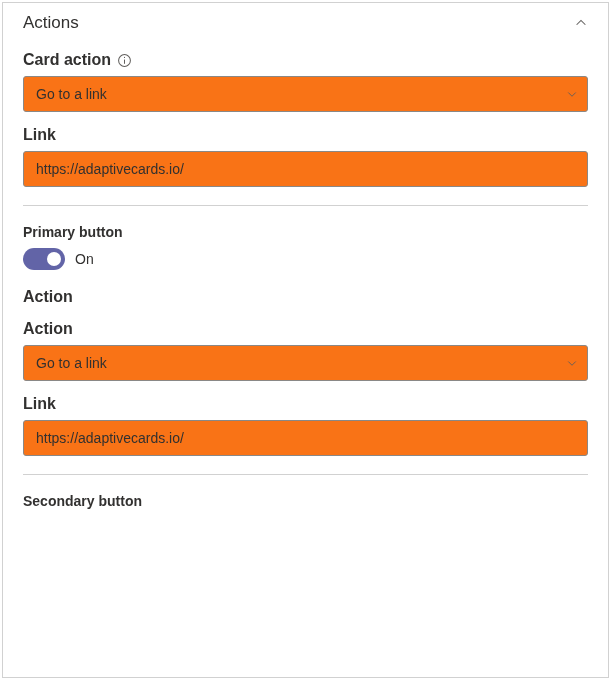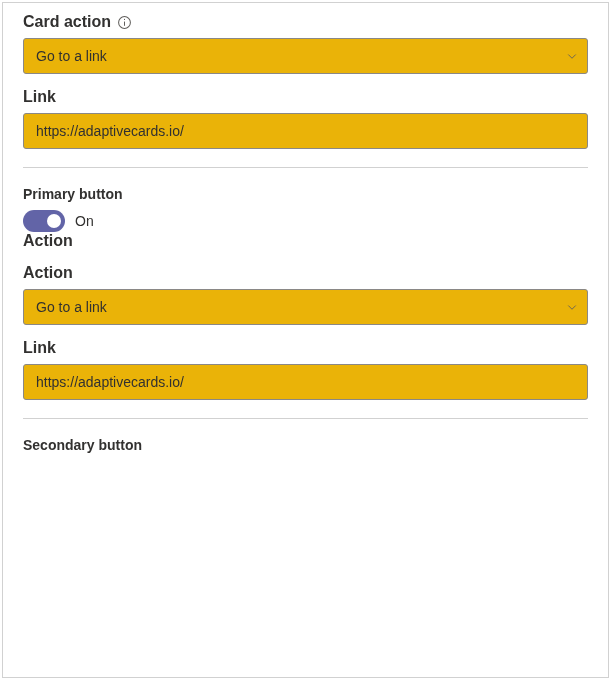--- a/index.html
+++ b/index.html
@@ -65,21 +65,21 @@
     .select-control input,
     .text-control {
       width: 100%;
       height: 36px;
       border: 1px solid #8a8886;
       border-radius: 3px;
       padding: 0 36px 0 12px;
       font-size: 14px;
       font-family: inherit;
       color: #323130;
-      background: #eab308;
+      background: #f97316;
       outline: none;
     }
     .text-control {
       padding-right: 12px;
     }
     .select-control .dropdown-chev {
       position: absolute;
       right: 10px;
       top: 50%;
       transform: translateY(-50%);
@@ -136,20 +136,26 @@
       font-size: 14px;
       font-weight: 600;
       color: #323130;
       margin-bottom: 4px;
     }
   </style>
 </head>
 <body>
 
 <div class="panel">
+  <div class="panel-header">
+    <span class="panel-title">Actions</span>
+    <svg class="chev" viewBox="0 0 16 16" fill="none" stroke="#605e5c" stroke-width="1.2">
+      <polyline points="3,10 8,5 13,10"></polyline>
+    </svg>
+  </div>
 
   <div class="panel-body">
 
     <div class="field-group">
       <div class="label-row">
         <span class="label">Card action</span>
         <svg class="info-icon" viewBox="0 0 16 16" fill="none" stroke="#605e5c" stroke-width="1.1">
           <circle cx="8" cy="8" r="6.3"></circle>
           <line x1="8" y1="7" x2="8" y2="11.5"></line>
           <circle cx="8" cy="4.7" r="0.6" fill="#605e5c" stroke="none"></circle>
@@ -166,21 +172,21 @@
     <div class="field-group">
       <div class="label-row">
         <span class="label">Link</span>
       </div>
       <input class="text-control" type="text" value="https://adaptivecards.io/" style="">
     </div>
 
     <hr class="hr">
 
     <div class="section-label">Primary button</div>
-    <div class="toggle-row" style="">
+    <div class="toggle-row" style="margin-bottom:18px;">
       <div class="toggle on">
         <div class="knob"></div>
       </div>
       <span class="toggle-state">On</span>
     </div>
 
     <div class="field-group">
       <div class="label-row">
         <span class="label">Action</span>
       </div>

